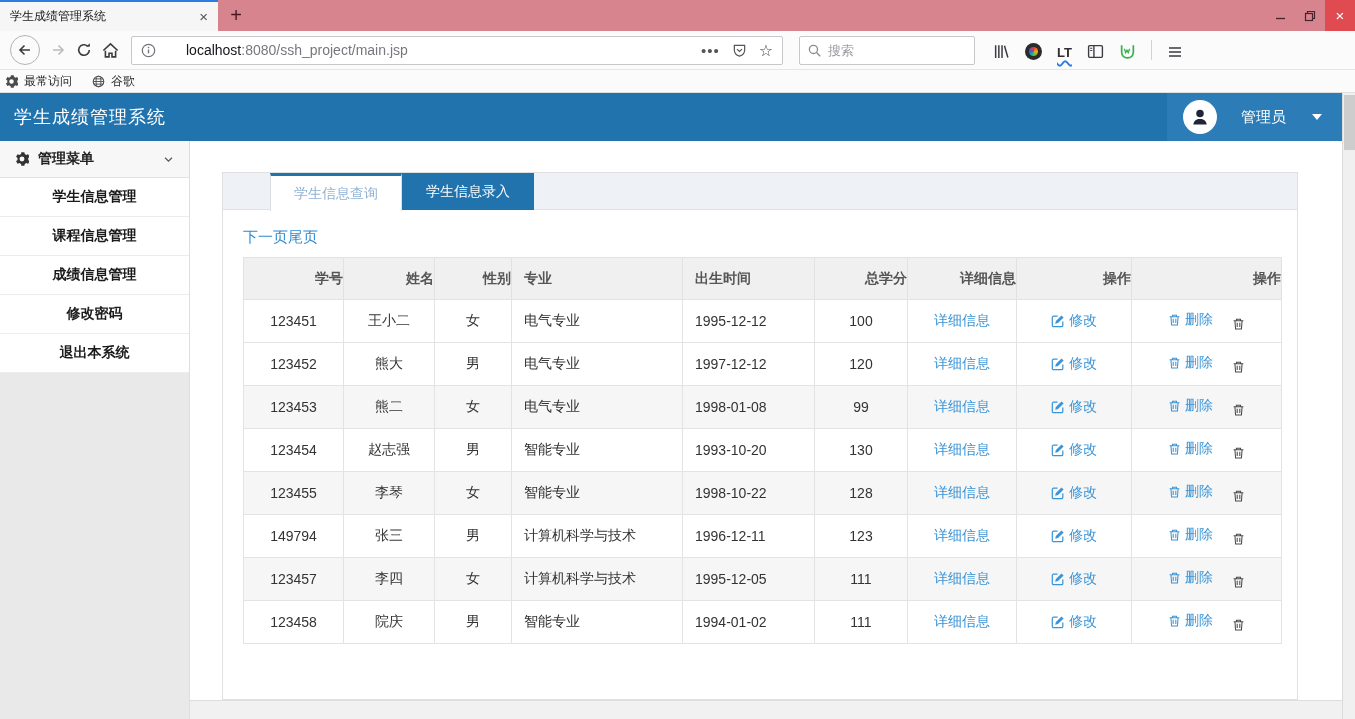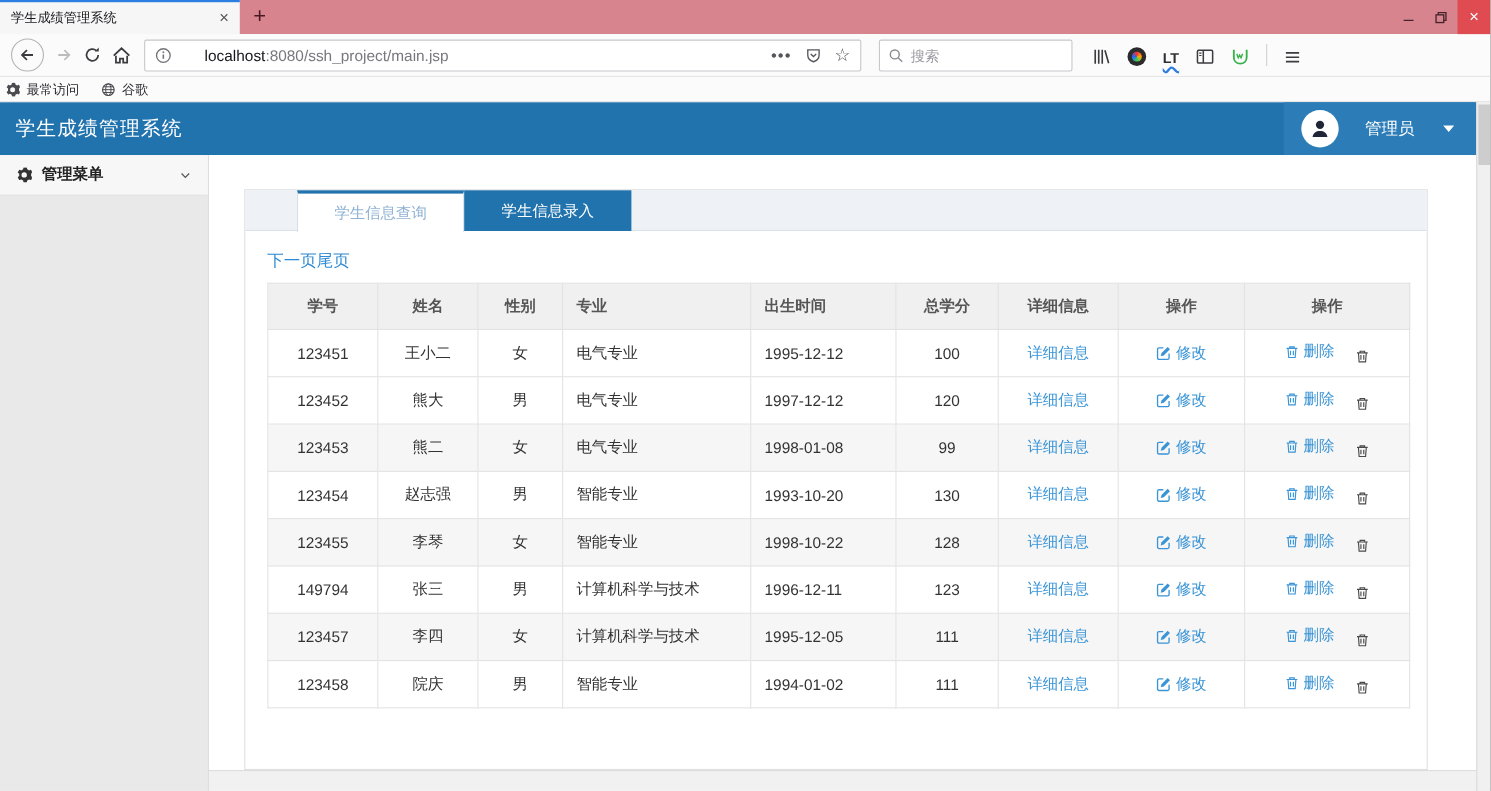--- a/index.html
+++ b/index.html
@@ -74,32 +74,32 @@
   .menu-item { height: 39px; background: #fff; border-bottom: 1px solid #ececec;
                display: flex; align-items: center; justify-content: center;
                font-size: 14px; font-weight: bold; color: #1b1b1b; cursor: pointer; }
   .content { flex: 1; position: relative; background: #fff; }
   .content-bottom { position: absolute; left: 0; right: 0; bottom: 0; height: 19px;
                     background: #f1f1f1; border-top: 1px solid #ddd; }
   .panel { position: absolute; left: 32px; top: 31px; width: 1076px; height: 528px;
            background: #fff; border: 1px solid #e0e0e0; }
   .tabbar { height: 37px; background: #eef2f7; border-bottom: 1px solid #dbe2ea;
             display: flex; padding-left: 47px; }
-  .tab { width: 152px; height: 37px; display: flex; align-items: center; justify-content: center;
+  .tab { width: 132px; height: 37px; display: flex; align-items: center; justify-content: center;
          font-size: 14px; cursor: pointer; text-align: center; }
   .tab.active { background: #fff; border-top: 3px solid #2173ae;
                 border-left: 1px solid #d9e0e8; border-right: 1px solid #d9e0e8;
                 color: #8fb2d4; height: 38px; margin-bottom: -1px; cursor: default; }
   .tab.inactive { background: #2173ae; color: #fff; }
   .pagination { margin: 18px 0 10px 20px; font-size: 15px; }
   .pagination a { color: #2e8ad2; text-decoration: none; cursor: pointer; }
   table.grid { margin-left: 20px; width: 1038px; border-collapse: collapse;
                font-size: 14px; color: #333; table-layout: fixed; }
   .grid th { height: 42px; background: #f0f0f0; font-weight: bold; color: #555;
-             border: 1px solid #e2e2e2; text-align: center; }
+             border: 1px solid #e2e2e2; text-align: right; }
   .grid td { height: 43px; border: 1px solid #e3e3e3; text-align: center; padding: 0 6px; }
   .grid td.c-left, .grid th.c-left { text-align: left; padding-left: 12px; }
   .grid tr.striped td { background: #f6f6f6; }
   .tbl-link { color: #3a94d6; text-decoration: none; cursor: pointer;
               display: inline-flex; align-items: center; gap: 4px; }
   .trash-btn { margin-left: 15px; color: #4a4a4a; cursor: pointer; display: inline-flex; vertical-align: middle; }
   
   .vscroll { position: absolute; left: 1342px; top: 93px; width: 13px; height: 626px;
              background: #f0f0f0; border-left: 1px solid #dadada; }
   .vthumb { position: absolute; left: 1px; top: 2px; width: 11px; height: 55px; background: #cdcdce; cursor: pointer; }
@@ -254,20 +254,27 @@
           <svg width="14" height="14" viewBox="0 0 16 16">
               <path d="M15.1 9.2c.1-.4.1-.8.1-1.2s0-.8-.1-1.2l1.4-1.1c.2-.1.2-.3.1-.5l-1.4-2.4c-.1-.2-.3-.2-.5-.2l-1.7.7c-.6-.5-1.2-.8-1.9-1.1L10.8.5c0-.2-.2-.3-.4-.3H7.6c-.2 0-.4.1-.4.3l-.3 1.7c-.7.3-1.3.6-1.9 1.1l-1.7-.7c-.2 0-.4 0-.5.2L1.4 5.2c-.1.2-.1.4.1.5l1.4 1.1c-.1.4-.1.8-.1 1.2s0 .8.1 1.2l-1.4 1.1c-.2.1-.2.3-.1.5l1.4 2.4c.1.2.3.2.5.2l1.7-.7c.6.5 1.2.8 1.9 1.1l.3 1.7c0 .2.2.3.4.3h2.8c.2 0 .4-.1.4-.3l.3-1.7c.7-.3 1.3-.6 1.9-1.1l1.7.7c.2 0 .4 0 .5-.2l1.4-2.4c.1-.2.1-.4-.1-.5l-1.4-1.1zM8 10.8A2.8 2.8 0 1 1 8 5.2a2.8 2.8 0 0 1 0 5.6z" fill="#333"></path>
             </svg>
           <span>管理菜单</span>
           <span class="chev">
             <svg width="11" height="11" viewBox="0 0 16 16">
                 <path d="M3 5.5l5 5 5-5" fill="none" stroke="#555" stroke-width="1.7"></path>
               </svg>
           </span>
         </div>
+        <ul class="menu-items">
+            <li class="menu-item">学生信息管理</li>
+            <li class="menu-item">课程信息管理</li>
+            <li class="menu-item">成绩信息管理</li>
+            <li class="menu-item">修改密码</li>
+            <li class="menu-item">退出本系统</li>
+          </ul>
       </div>
 
       <div class="content">
         <div class="panel">
           <div class="tabbar">
               <div class="tab active">学生信息查询</div>
               <div class="tab inactive">学生信息录入</div>
             </div>
           <div class="pagination">
             <a>下一页</a><a>尾页</a>

